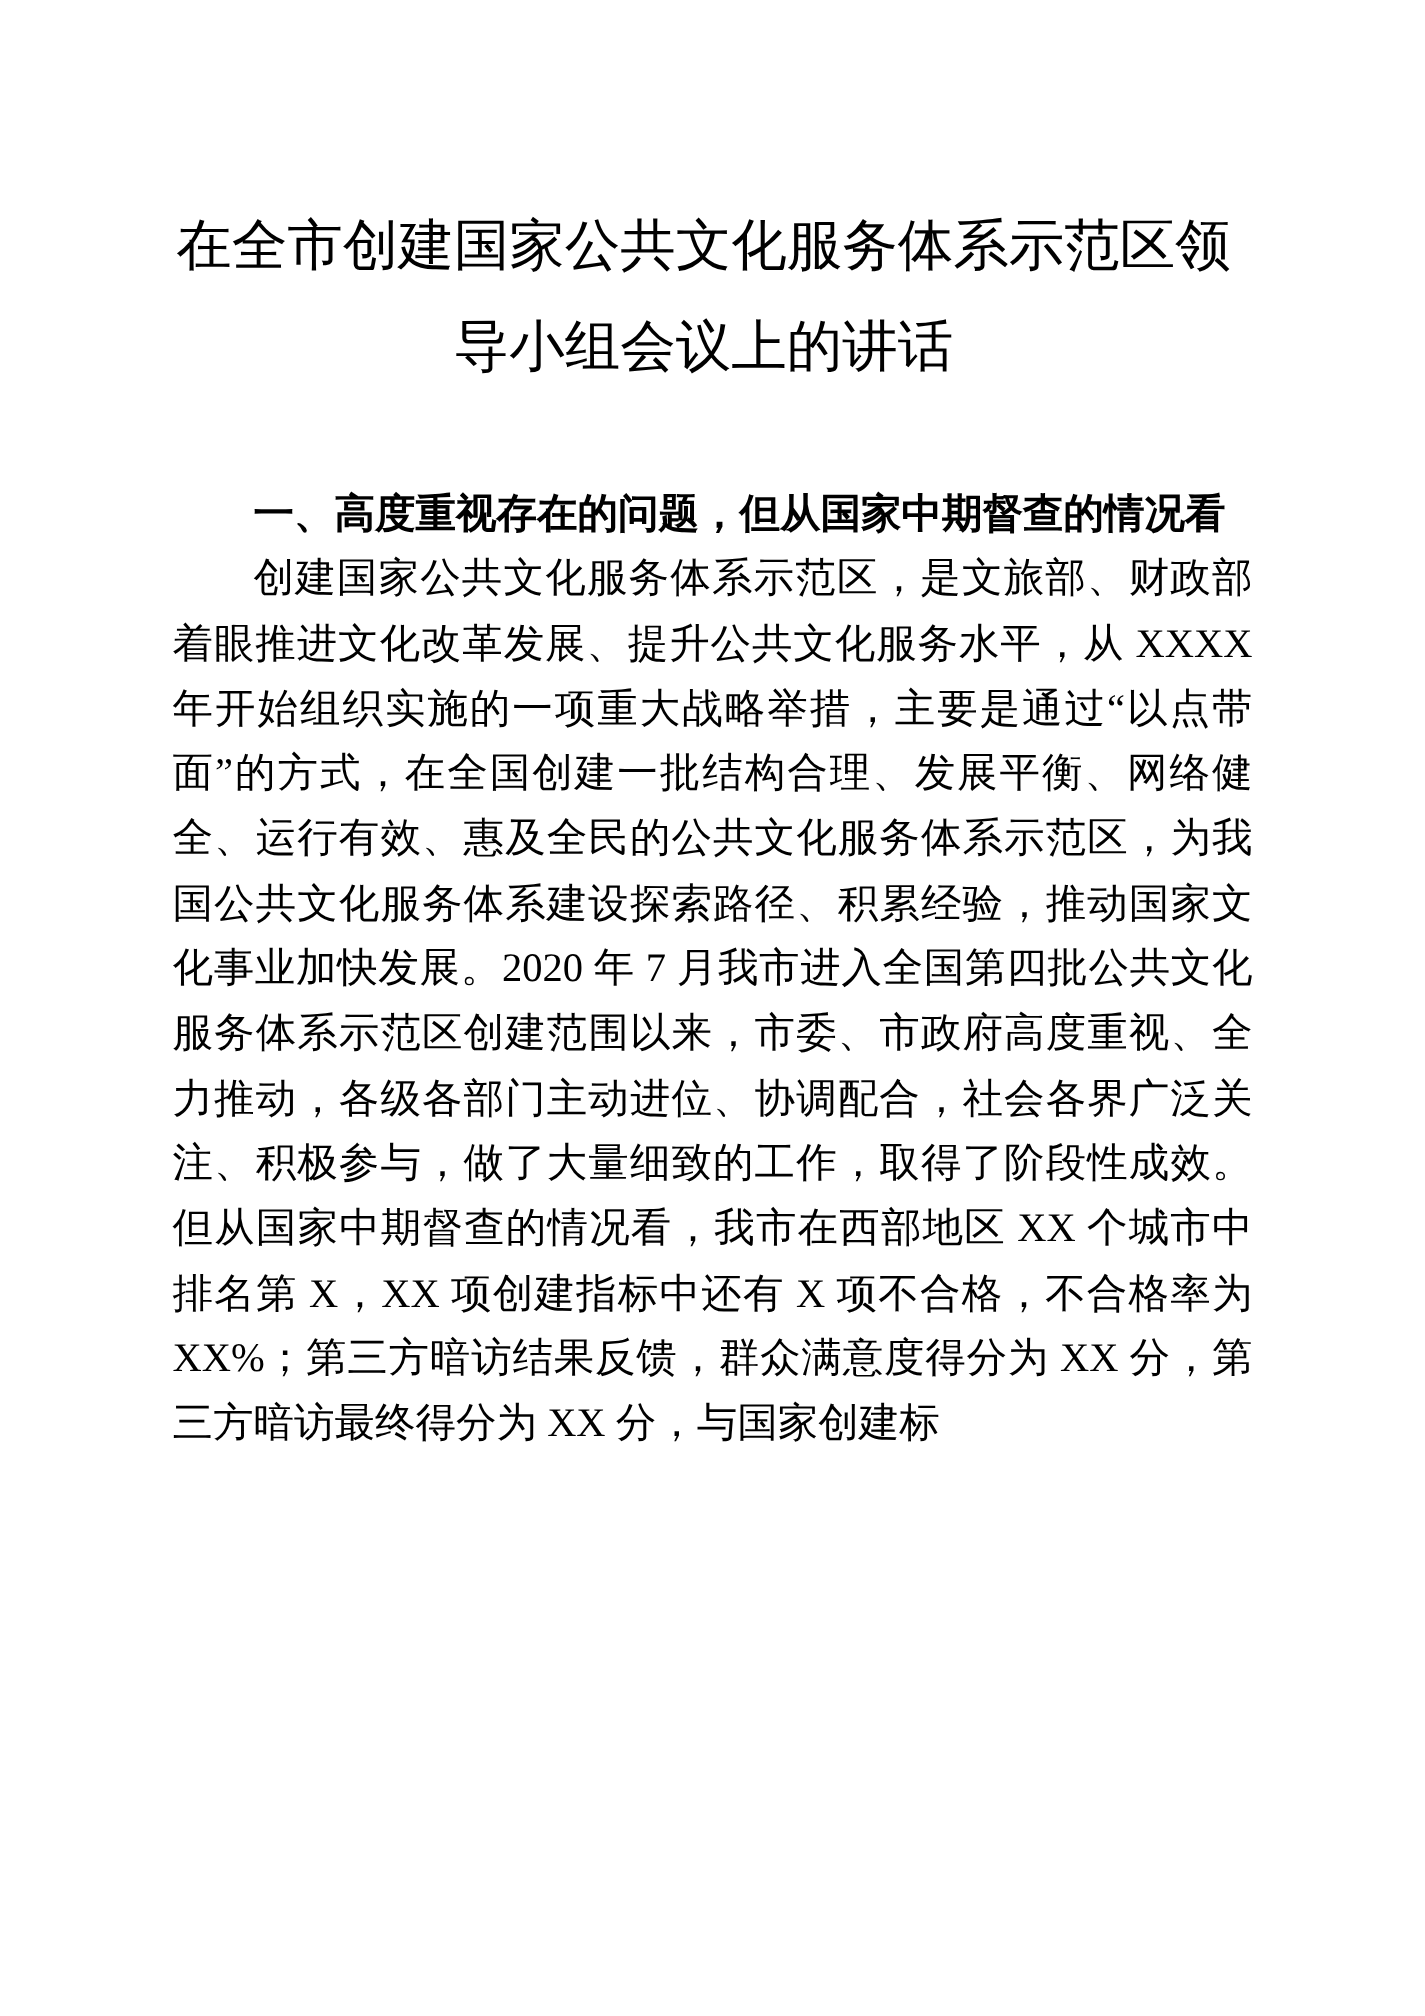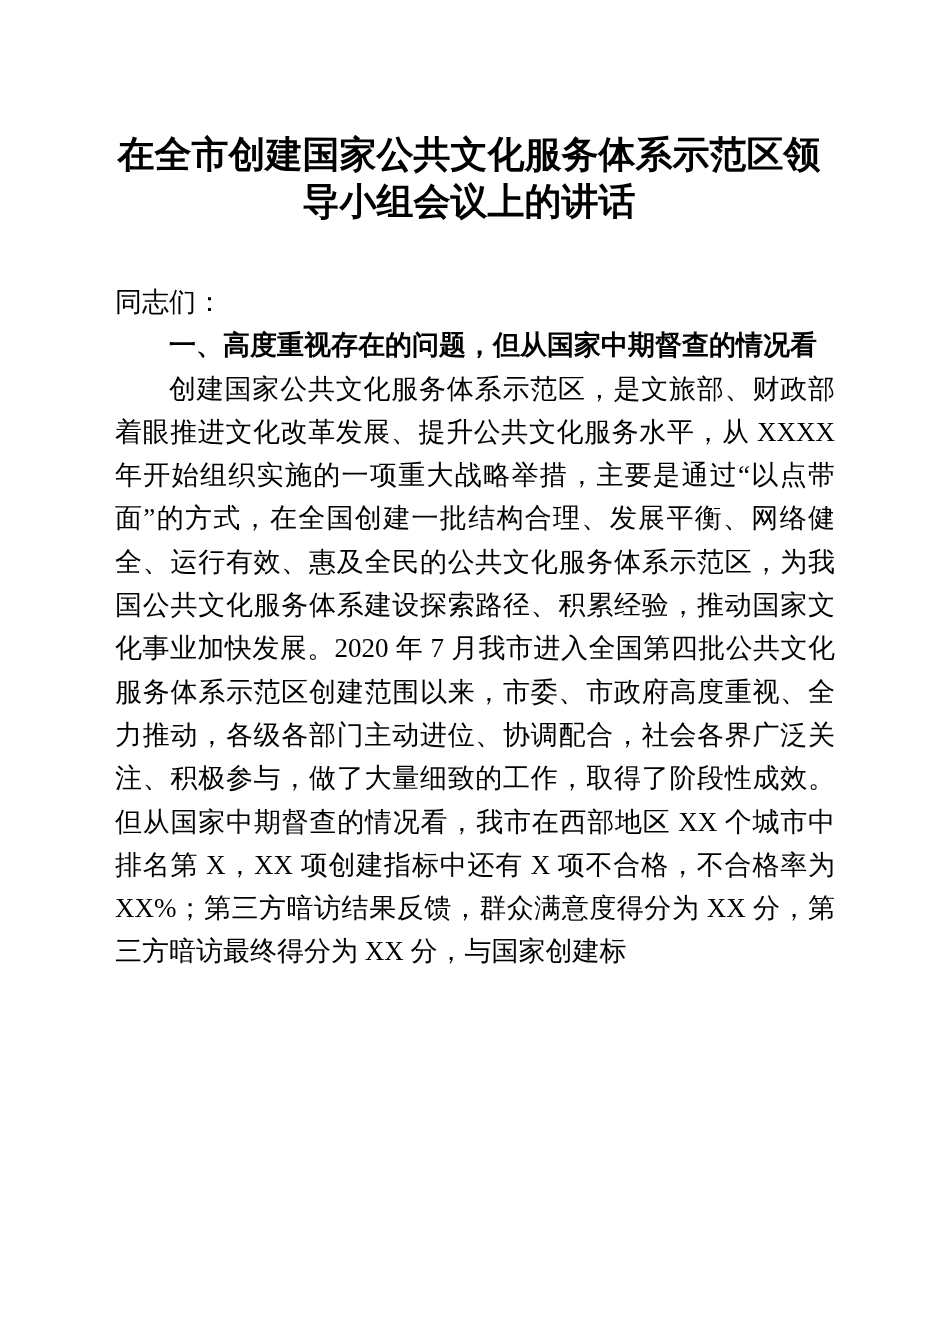--- a/index.html
+++ b/index.html
@@ -14,23 +14,23 @@
     margin: 0 auto;
     background: #ffffff;
     color: #000000;
     overflow: hidden;
     box-sizing: border-box;
   }
   .doc-title {
     margin: 131px 112px 0 100px;
     text-align: center;
     font-family: "Liberation Serif", "DejaVu Serif", serif;
-    font-weight: 700;
+    font-weight: 400;
     font-size: 37px;
-    line-height: 47px;
+    line-height: 67px;
     letter-spacing: 0;
     color: #000000;
   }
   .doc-body {
     margin: 56px 115px 0 115px;
     font-family: "Liberation Serif", "DejaVu Serif", serif;
     font-size: 27px;
     line-height: 43.3px;
     text-align: justify;
     text-justify: inter-character;
@@ -54,20 +54,19 @@
     line-height: 43.3px;
   }
 </style>
 </head>
 <body>
 
 <div class="page">
   <h1 class="doc-title">在全市创建国家公共文化服务体系示范区领导小组会议上的讲话</h1>
 
   <div class="doc-body">
-    <p class="salutation">同志们：</p>
 
 
     <p class="section-heading">一、高度重视存在的问题，但从国家中期督查的情况看</p>
 
     <p class="para">创建国家公共文化服务体系示范区，是文旅部、财政部着眼推进文化改革发展、提升公共文化服务水平，从 XXXX 年开始组织实施的一项重大战略举措，主要是通过“以点带面”的方式，在全国创建一批结构合理、发展平衡、网络健全、运行有效、惠及全民的公共文化服务体系示范区，为我国公共文化服务体系建设探索路径、积累经验，推动国家文化事业加快发展。2020 年 7 月我市进入全国第四批公共文化服务体系示范区创建范围以来，市委、市政府高度重视、全力推动，各级各部门主动进位、协调配合，社会各界广泛关注、积极参与，做了大量细致的工作，取得了阶段性成效。但从国家中期督查的情况看，我市在西部地区 XX 个城市中排名第 X，XX 项创建指标中还有 X 项不合格，不合格率为 XX%；第三方暗访结果反馈，群众满意度得分为 XX 分，第三方暗访最终得分为 XX 分，与国家创建标</p>
   </div>
 </div>
 
 </body></html>

